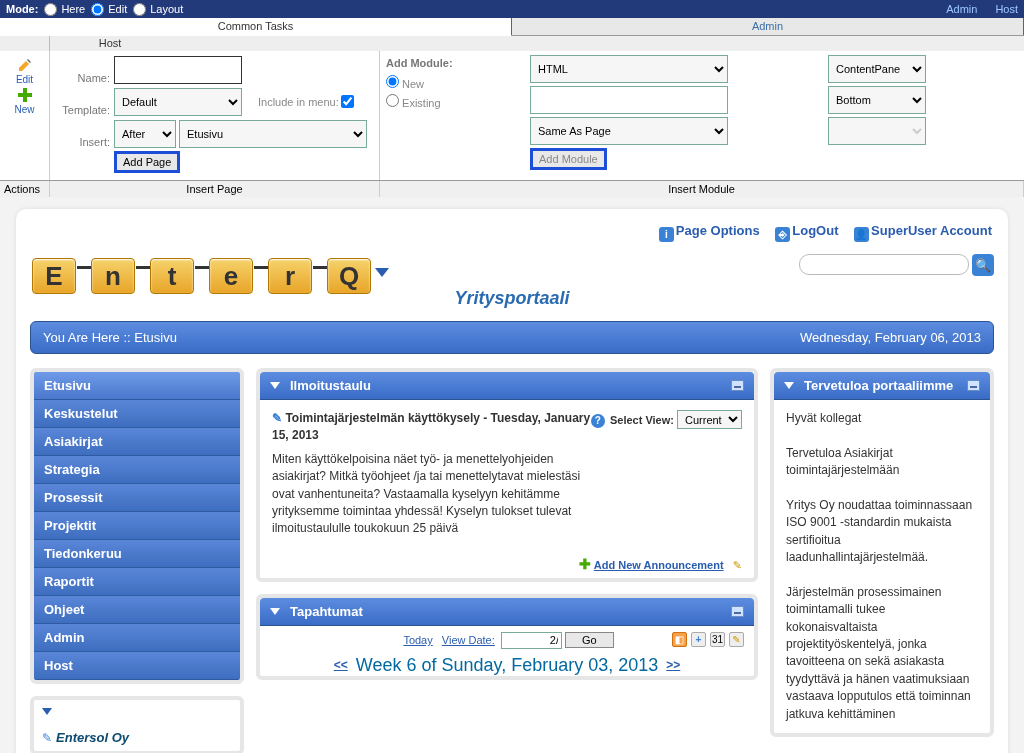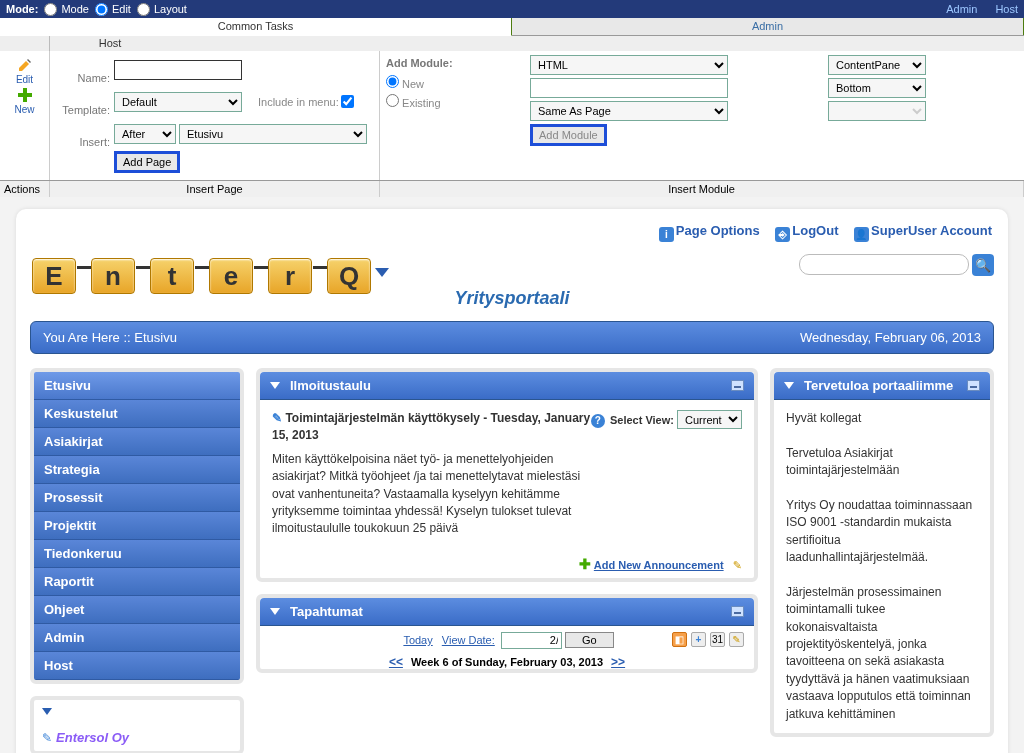--- a/index.html
+++ b/index.html
@@ -19,21 +19,21 @@
 .subcell-host-l { flex: 0 0 120px; text-align: center; line-height: 15px; color: #333; }
 
 .panel { background: #fff; display: flex; border-bottom: 1px solid #999; }
 .actions-col { width: 50px; border-right: 1px solid #ccc; text-align: center; padding-top: 4px; }
 .act-btn { display: block; margin: 2px auto; font-size: 10px; color: #2a5db0; cursor: pointer; }
 .act-icon { width: 16px; height: 16px; margin: 0 auto 1px; }
 .insert-page { flex: 0 0 330px; border-right: 1px solid #ccc; padding: 4px 6px; font-size: 11px; position: relative; }
 .insert-module { flex: 1; padding: 4px 6px; display: flex; }
 .row { display: flex; align-items: center; margin-bottom: 3px; }
 .lbl { width: 54px; text-align: right; color: #777; margin-right: 4px; margin-top: 17px; }
-.ipt { border: 1px solid #7a9; height: 20px; padding: 1px 3px; font-size: 11px; }
+.ipt { border: 1px solid #7a9; height: 28px; padding: 1px 3px; font-size: 11px; }
 select.ipt { background: #f6f6f6; }
 .btn { background: #e8e8e8; border: 3px solid #1d4ed8; padding: 2px 6px; font-size: 11px; cursor: pointer; }
 .btn.disabled { color: #888; }
 .footer-row { display:flex; }
 .footer-row > div { border-right:1px solid #ccc; }
 
 .module-left { flex: 0 0 140px; color: #888; font-size: 11px; padding-top: 2px; }
 .module-mid { flex: 1; padding-left: 4px; }
 .module-right { flex: 0 0 200px; padding-left: 10px; }
 
@@ -59,21 +59,21 @@
 .col-left { width:214px; }
 .col-mid { flex:1; }
 .col-right { width:224px; }
 
 .nav { border:4px solid #e6e6e6; border-radius:6px; background:#fff; overflow:hidden; }
 .nav-item { background: linear-gradient(#5a86d8, #3e6ebf); color:#fff; padding:6px 10px; font-size:13px; border-bottom:1px solid #2f5aa3; cursor:pointer; font-weight:bold; }
 .nav-item:first-child { background: linear-gradient(#6f9ae8, #4a78cc); }
 
 .mini { border:4px solid #e6e6e6; border-radius:6px; margin-top:12px; padding:6px 10px 6px 8px; background:#fff; }
 .mini-tri { display:inline-block; border-left:5px solid transparent; border-right:5px solid transparent; border-top:7px solid #2a5db0; margin-right:4px; vertical-align:2px; }
-.mini a { color:#8b5cf6; font-style:italic; font-weight:bold; font-size:13px; text-decoration:none; }
+.mini a { color:#0c4a6e; font-style:italic; font-weight:bold; font-size:13px; text-decoration:none; }
 .mini .pen { color:#3a82d6; margin-right:4px; }
 
 .module-box { border:4px solid #e6e6e6; border-radius:6px; background:#fff; margin-bottom:12px; }
 .module-hdr { background: linear-gradient(#5c8de0, #3a6cc7); color:#fff; padding:6px 10px; font-weight:bold; font-size:13px; border-radius:4px 4px 0 0; display:flex; align-items:center; border-bottom:1px solid #2a5590; }
 .hdr-tri { display:inline-block; border-left:5px solid transparent; border-right:5px solid transparent; border-top:7px solid #fff; margin-right:10px; }
 .hdr-min { margin-left:auto; width:13px; height:11px; background:#cfe2ff; border:1px solid #6a8cc0; cursor:pointer; position:relative; }
 .hdr-min::after{ content:""; position:absolute; left:2px; right:2px; bottom:2px; height:2px; background:#4a6aa0; }
 .module-body { padding:10px 12px; font-size:12px; color:#333; line-height:1.45; }
 .ann-title { font-weight:bold; font-size:12px; margin-bottom:6px; }
 .ann-title .pen { color:#3a82d6; }
@@ -82,31 +82,31 @@
 .addann { text-align:right; padding:8px 12px 6px; font-size:11px; }
 .addann a { color:#2a5db0; font-weight:bold; text-decoration:underline; }
 .plus { color:#4a0; font-size:14px; font-weight:bold; }
 
 .cal-top { text-align:center; padding:6px 8px 2px; font-size:11px; position:relative; }
 .cal-top a { color:#2a5db0; text-decoration:underline; margin:15px 3px; }
 .cal-icons{ position:absolute; right:10px; top:6px; display:flex; gap:4px; }
 .cal-ico{ width:15px; height:15px; border:1px solid #aaa; background:#eee; cursor:pointer; font-size:10px; text-align:center; line-height:14px; border-radius:2px; }
 .cal-nav { display:flex; align-items:center; justify-content:center; gap:8px; padding:4px 8px 0; }
 .cal-nav a{ color:#2a5db0; text-decoration:underline; font-weight:bold; }
-.cal-week { color:#000000; font-weight:bold; font-size:11px; }
+.cal-week { color:#0369a1; font-weight:normal; font-size:18px; }
 .go{ border:1px solid #888; background:#e8e8e8; padding:1px 16px; font-size:11px; cursor:pointer; }
 </style>
 </head>
 <body>
 
 <div class="topbar">
   <div class="topbar-left">
     <b>Mode:</b>
     <input type="radio" name="m" style="">
-      <span>Mode</span>
+      <span>Here</span>
     <input type="radio" name="m" checked="" style="">
       <span>Edit</span>
     <input type="radio" name="m" style="">
       <span>Layout</span>
   </div>
   <div class="topbar-right">
     <a>Admin</a>
     <a>Host</a>
   </div>
 </div>

